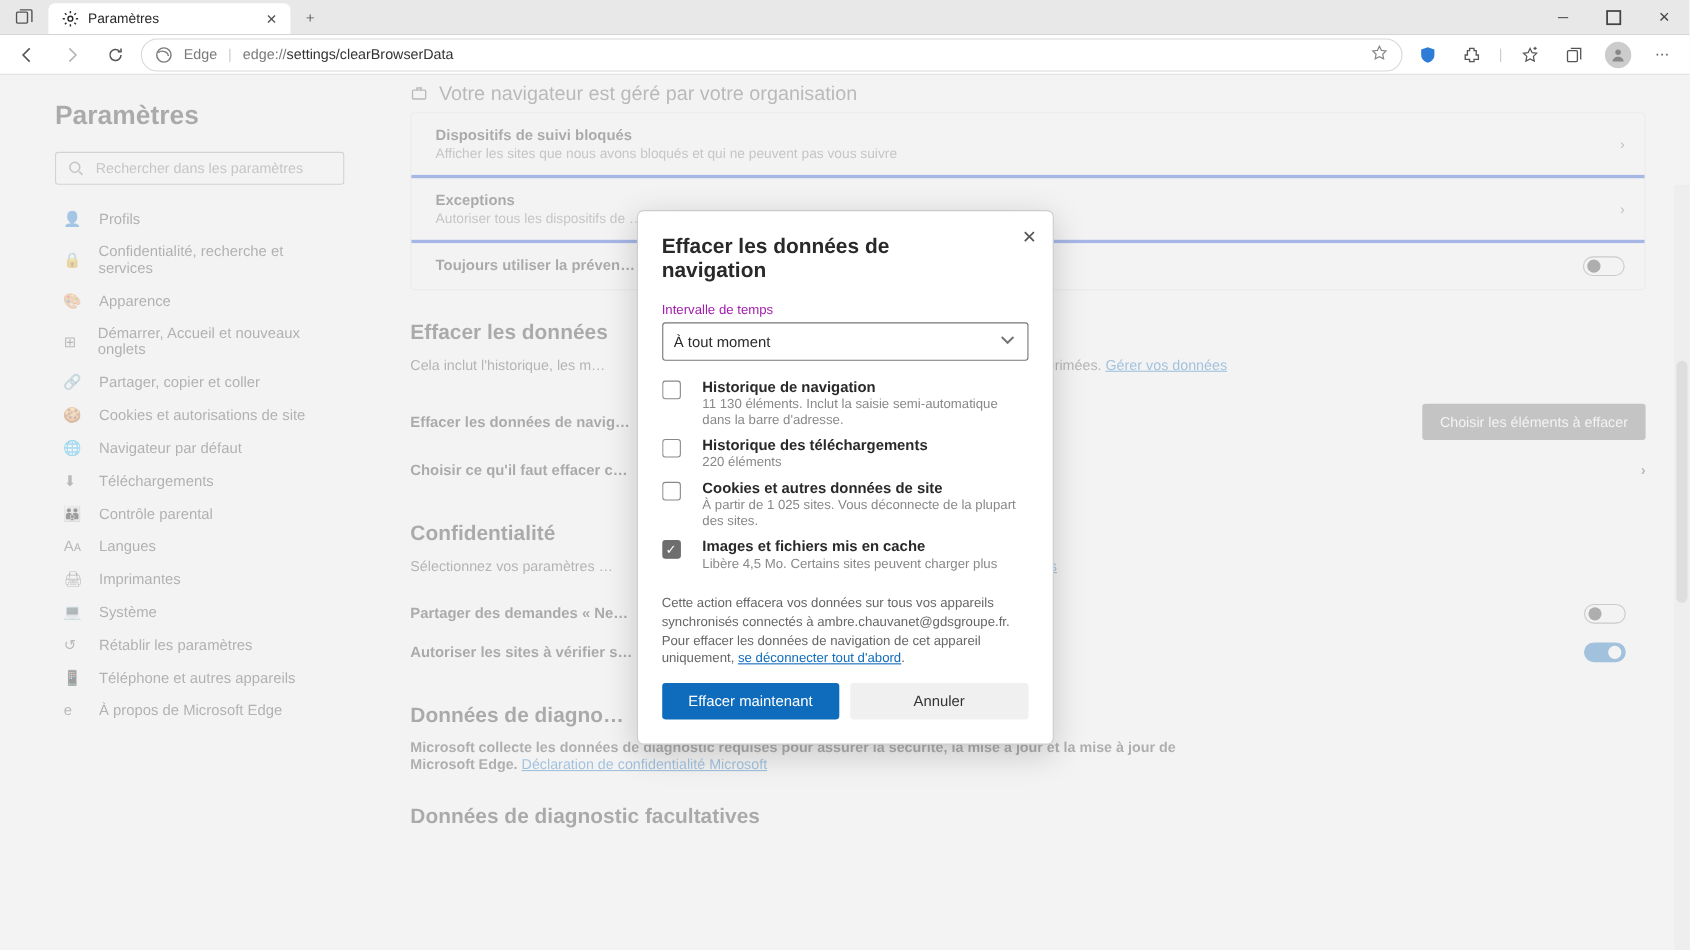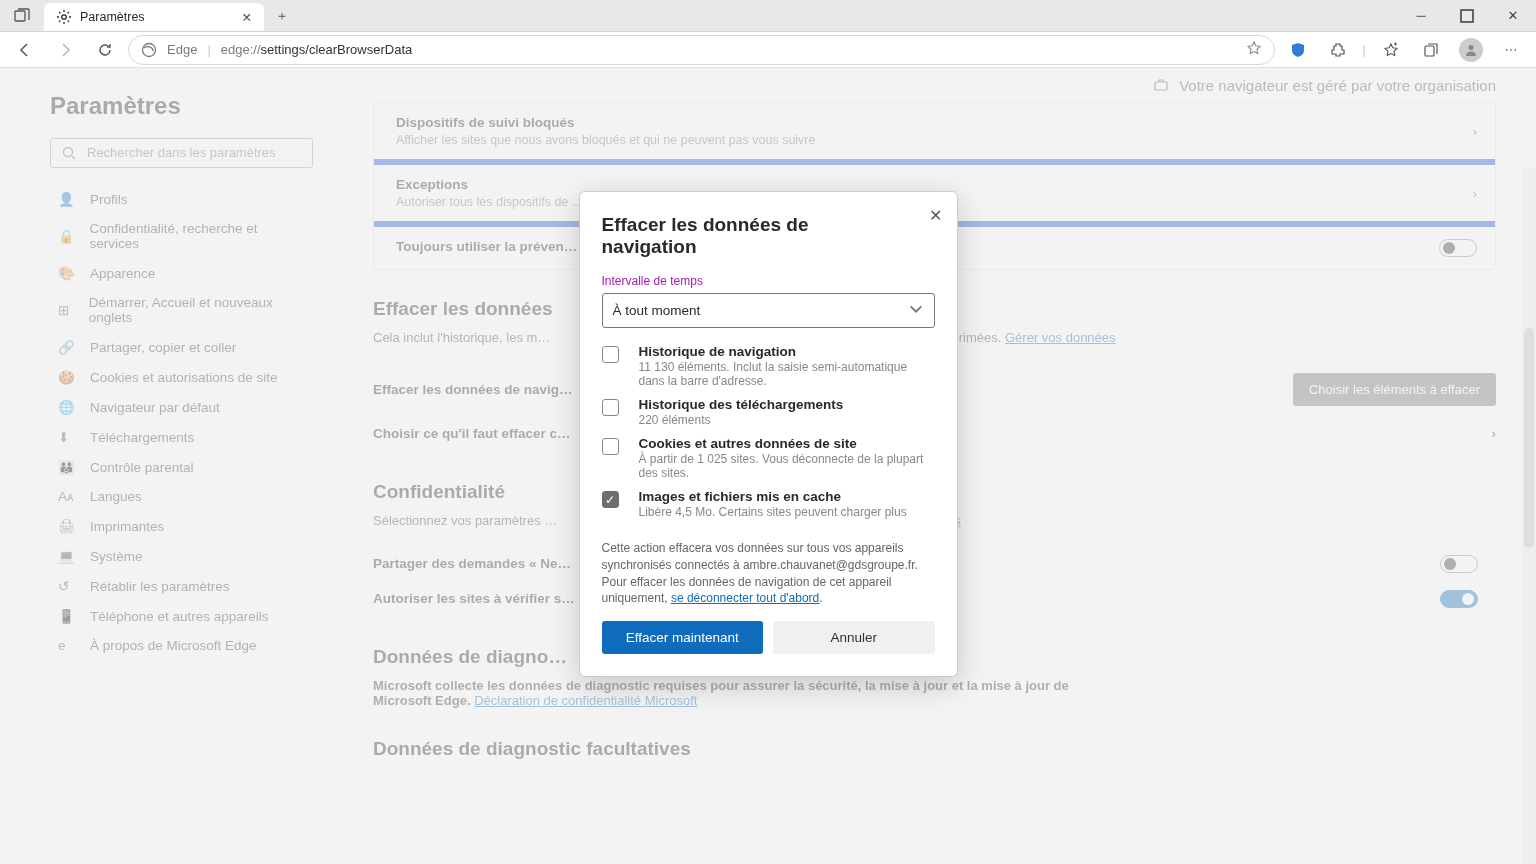--- a/index.html
+++ b/index.html
@@ -18,23 +18,23 @@
 .addr-strong { color: #333; }
 .addr-star { margin-left: auto; color: #888; }
 .avatar { width: 24px; height: 24px; border-radius: 50%; background: #ccc; display: flex; align-items: center; justify-content: center; }
 .content { position: relative; height: calc(864px - 68px); display: flex; }
 .sidebar { width: 343px; padding: 24px 30px 0 50px; }
 .sidebar h1 { font-size: 24px; font-weight: 600; margin-bottom: 18px; }
 .searchbox { border: 1px solid #a0a0a0; border-radius: 3px; display: flex; align-items: flex-start; padding: 6px 10px; gap: 10px; color: #777; font-size: 13px; margin-bottom: 16px; }
 .navitem { display: flex; align-items: center; gap: 14px; padding: 7px 8px; font-size: 13.5px; color: #3b3b3b; cursor: pointer; }
 .navitem .ico { width: 18px; color: #555; display: flex; }
 .main { flex: 1; overflow-y: auto; padding: 0 40px 40px 30px; }
-.banner { height: 34px; display: flex; align-items: center; justify-content: flex-end; gap: 10px; color: #555; font-size: 15px; }
+.banner { height: 34px; display: flex; align-items: center; justify-content: flex-start; gap: 10px; color: #555; font-size: 18px; }
 .panel { border: 1px solid #e5e5e5; border-radius: 4px; margin-bottom: 28px; }
-.panel-row { padding: 12px 22px; border-bottom: 6px solid #1d4ed8; position: relative; }
+.panel-row { padding: 12px 22px; border-bottom: 3px solid #1d4ed8; position: relative; }
 .panel-row:last-child { border-bottom: none; }
 .panel-row .ptitle { font-size: 13.5px; font-weight: 600; margin-bottom: 3px; }
 .panel-row .pdesc { font-size: 12.5px; color: #777; }
 .chev { position: absolute; right: 18px; top: 50%; transform: translateY(-50%); color: #666; }
 .toggle { position: absolute; right: 18px; top: 50%; transform: translateY(-50%); width: 38px; height: 18px; border-radius: 9px; background: #fff; border: 1px solid #888; }
 .toggle .knob { width: 12px; height: 12px; border-radius: 50%; background: #333; position: absolute; top: 2px; left: 3px; }
 .toggle.on { background: #0f6cbd; border-color: #0f6cbd; }
 .toggle.on .knob { background: #fff; left: auto; right: 3px; }
 h2.section { font-size: 19px; font-weight: 600; margin-bottom: 10px; }
 p.section-desc { font-size: 13px; color: #444; margin-bottom: 18px; }

